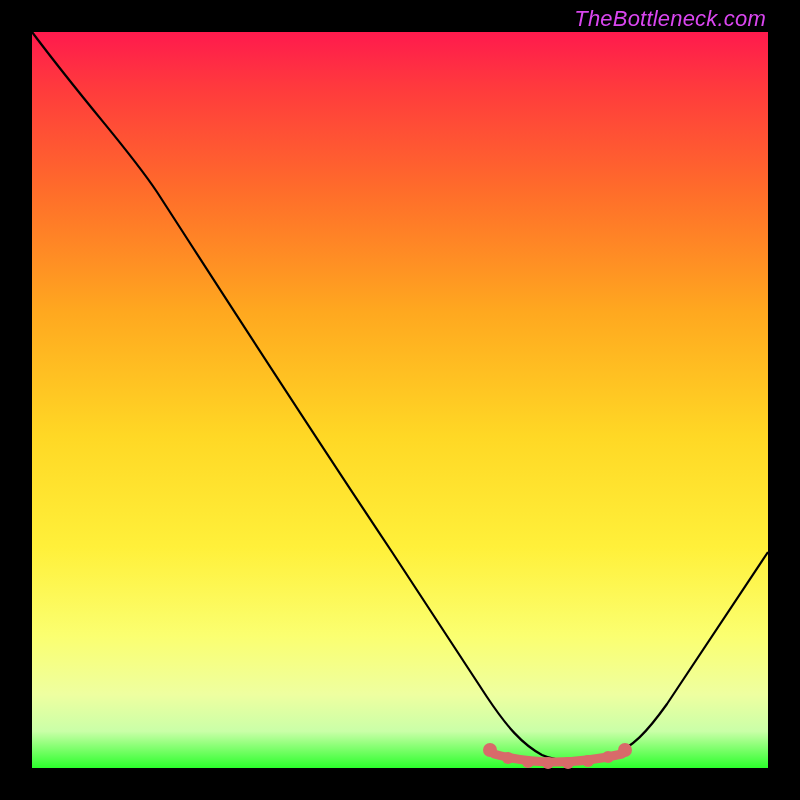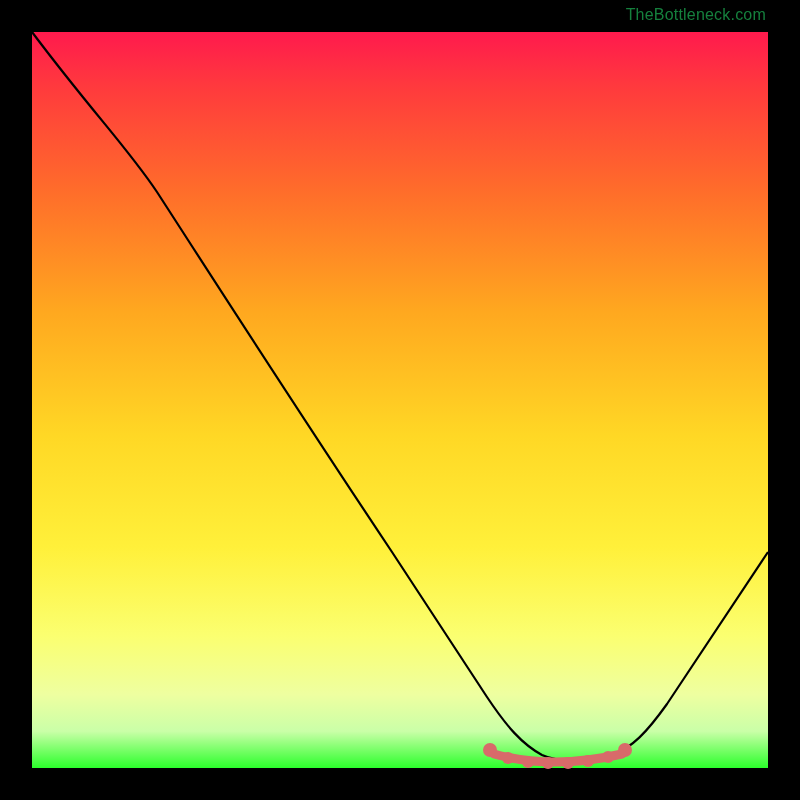--- a/index.html
+++ b/index.html
@@ -35,24 +35,25 @@
       #eeffa0 90%,
       #caffa8 95%,
       #2bff2b 100%
     );
   }
   .watermark {
     position: absolute;
     top: 6px;
     right: 34px;
     font-family: Arial, Helvetica, sans-serif;
-    font-size: 16px;
-    color: #15803d;
+    font-size: 22px;
+    color: #d946ef;
     letter-spacing: 0.2px;
     font-weight: 500;
+    font-style: italic;
   }
   svg.curve {
     position: absolute;
     left: 0;
     top: 0;
     width: 736px;
     height: 736px;
     overflow: visible;
   }
 </style>

